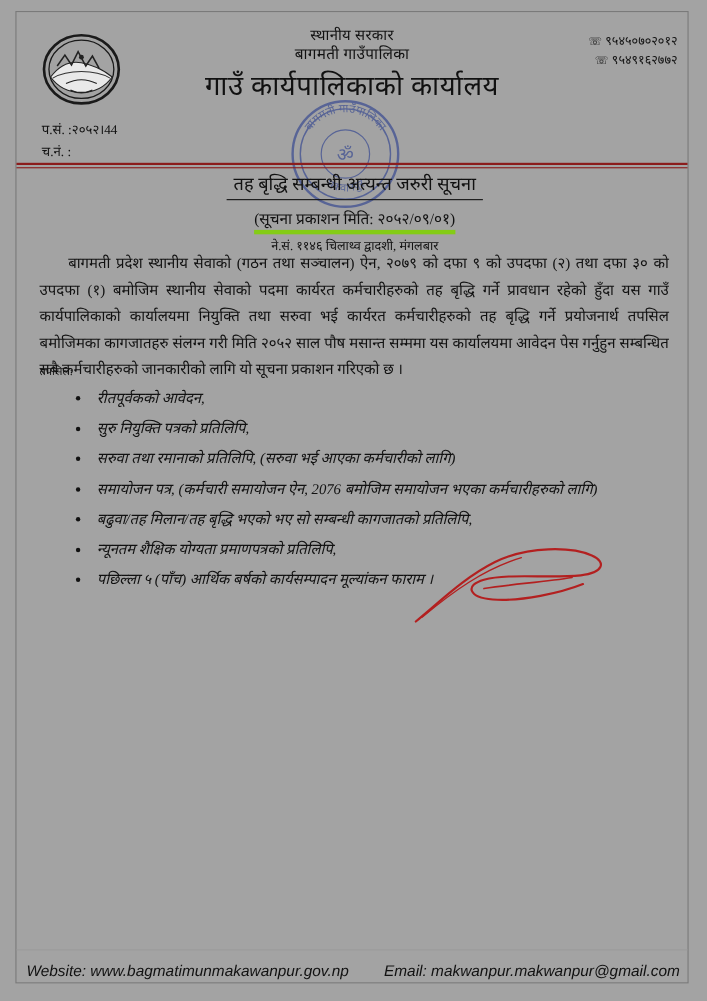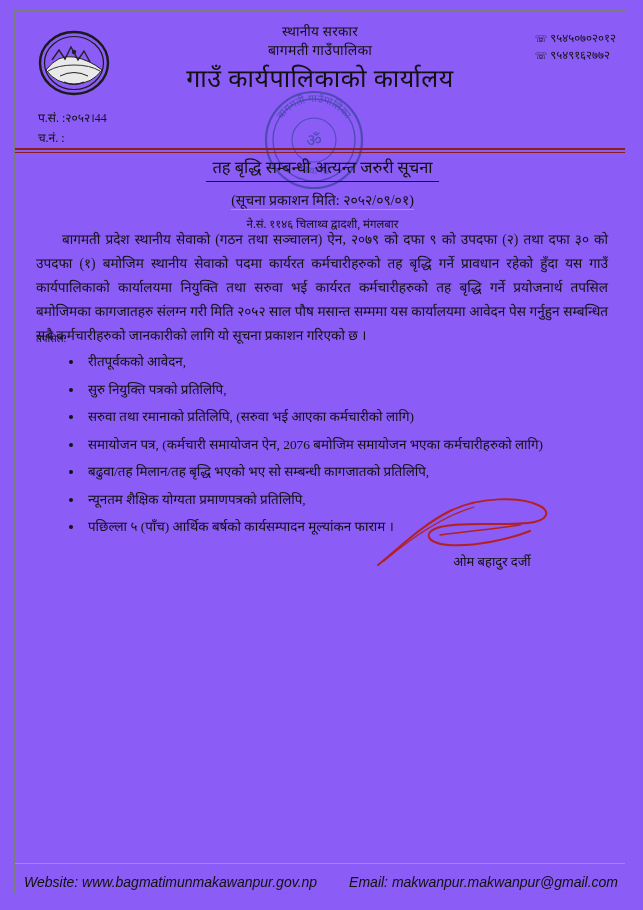--- a/index.html
+++ b/index.html
@@ -12,21 +12,21 @@
     background: #ffffff;
     font-family: "Liberation Serif", serif;
     color: #111111;
     overflow: hidden;
   }
   .page {
     position: relative;
     width: 643px;
     height: 910px;
     box-sizing: border-box;
-    background: #8b5cf6;
+    background: #a3a3a3;
   }
   
   .frame {
     position: absolute;
     left: 14px;
     top: 10px;
     width: 612px;
     height: 884px;
     border: 1px solid #7a7a7a;
     box-sizing: border-box;
@@ -71,21 +71,21 @@
     line-height: 32px;
     letter-spacing: .5px;
     margin-top: 2px;
     white-space: nowrap;
   }
 
   .phones {
     position: absolute;
     right: 4px;
     top: 16px;
-    text-align: left;
+    text-align: right;
     font-size: 11.5px;
     line-height: 17px;
   }
   .phones .ph { white-space: nowrap; }
   .phone-icon { font-size: 10px; margin-right: 3px; }
 
   .refs {
     position: absolute;
     left: 18px;
     top: 94px;
@@ -134,21 +134,21 @@
     line-height: 24px;
     border-bottom: 1.4px solid #111;
     padding: 0 6px 1px 6px;
   }
   .pub-date {
     margin-top: 9px;
     font-size: 14px;
     line-height: 20px;
   }
   .pub-date .underline {
-    border-bottom: 1px solid #84cc16;
+    border-bottom: 4px solid #84cc16;
     padding-bottom: 1px;
   }
   .paper-line {
     margin-top: 5px;
     font-size: 11.5px;
     line-height: 17px;
   }
 
   
   .body-text {
@@ -171,21 +171,21 @@
   .bullets {
     position: absolute;
     left: 62px;
     top: 348px;
     width: 545px;
     margin: 0;
     padding: 0 0 0 22px;
     font-size: 13.4px;
     line-height: 27.5px;
   }
-  .bullets li { padding-left: 4px; }
+  .bullets li { padding-left: 4px; font-style: italic; }
 
   
   .signature {
     position: absolute;
     left: 370px;
     top: 495px;
     width: 210px;
     height: 80px;
   }
   .sign-block {
@@ -307,21 +307,20 @@
 
   <div class="signature">
     <svg width="210" height="80" viewBox="0 0 210 80">
       <path d="M8 70 C30 52 52 30 80 16 C110 1 150 2 168 10 C182 16 178 26 158 28 C130 31 92 26 70 32 C52 37 56 48 78 50 C104 52 140 44 160 36" fill="none" stroke="#b32020" stroke-width="2" stroke-linecap="round"></path>
       <path d="M70 40 C96 36 126 34 150 30" fill="none" stroke="#b32020" stroke-width="1.6" stroke-linecap="round"></path>
       <path d="M14 66 C40 44 70 22 104 12" fill="none" stroke="#b32020" stroke-width="1.2" stroke-linecap="round"></path>
     </svg>
   </div>
 
   <div class="sign-block">
-    <div>ओम बहादुर दर्जी</div>
   </div>
 
   <div class="footer-rule"></div>
   <div class="footer">
     <span class="link">Website: www.bagmatimunmakawanpur.gov.np</span>
     <span class="link">Email: makwanpur.makwanpur@gmail.com</span>
   </div>
 </div>
 
 </body></html>

